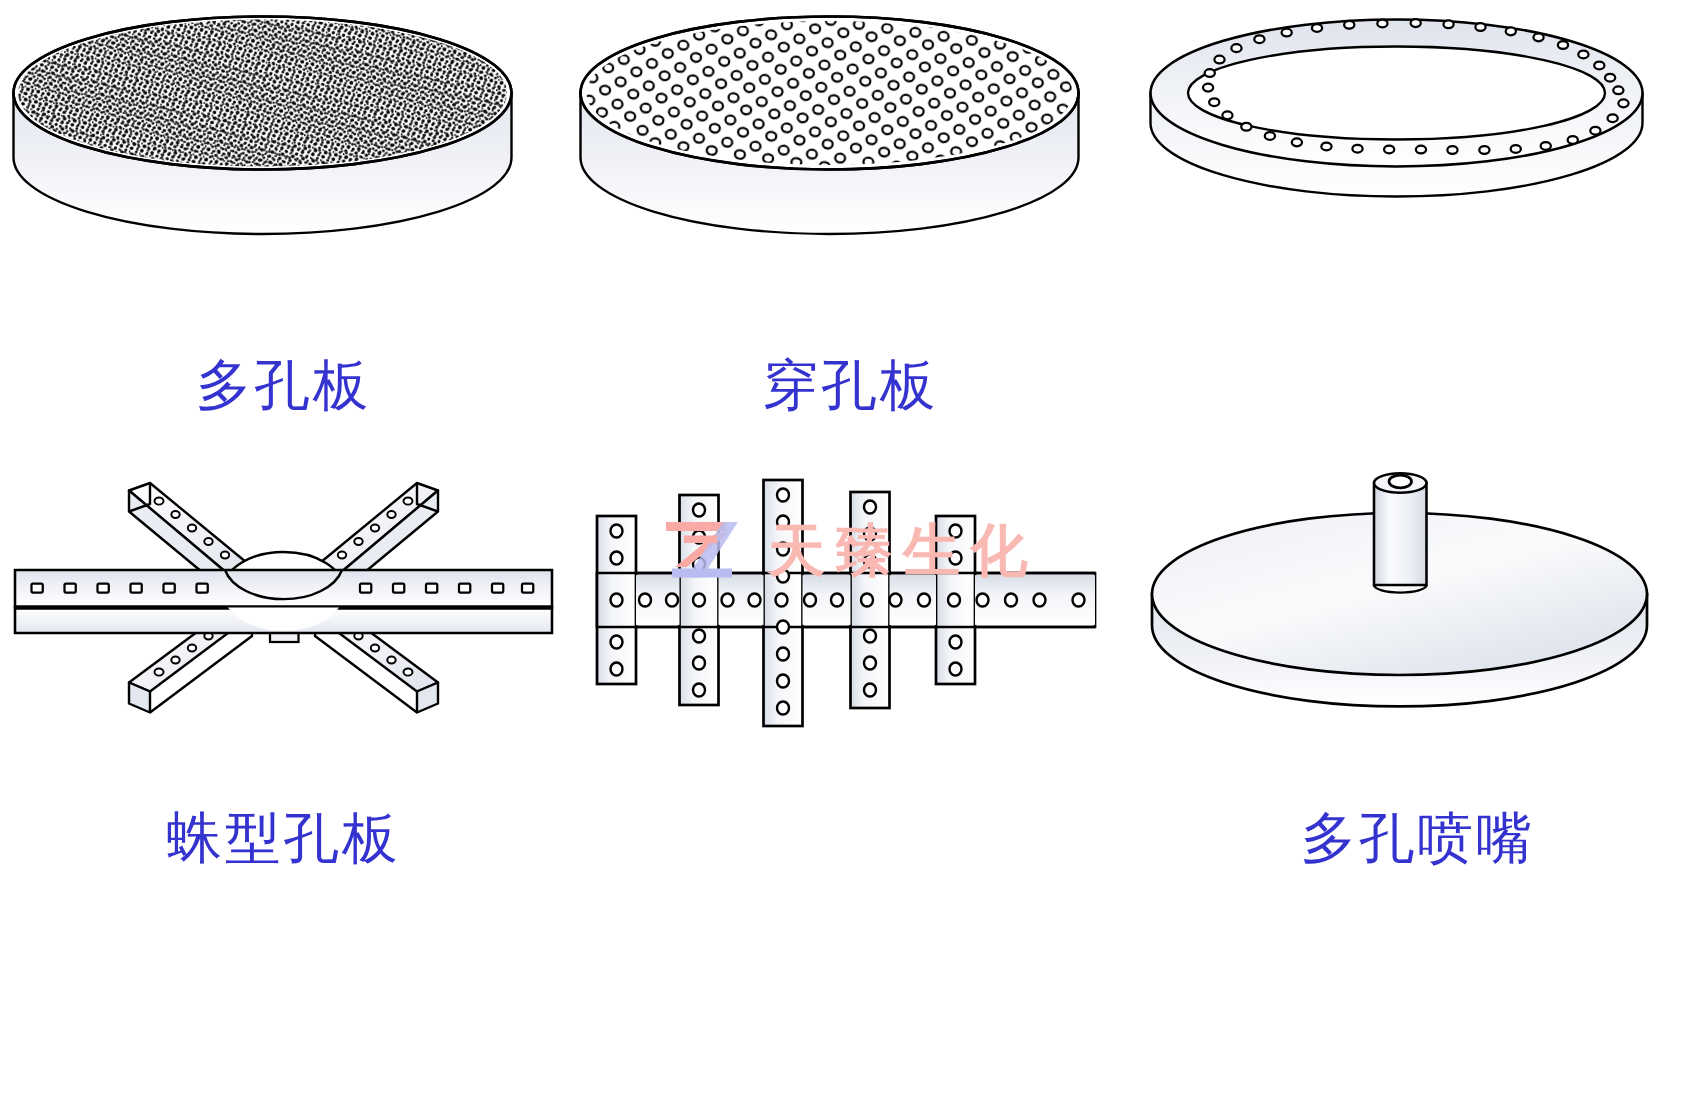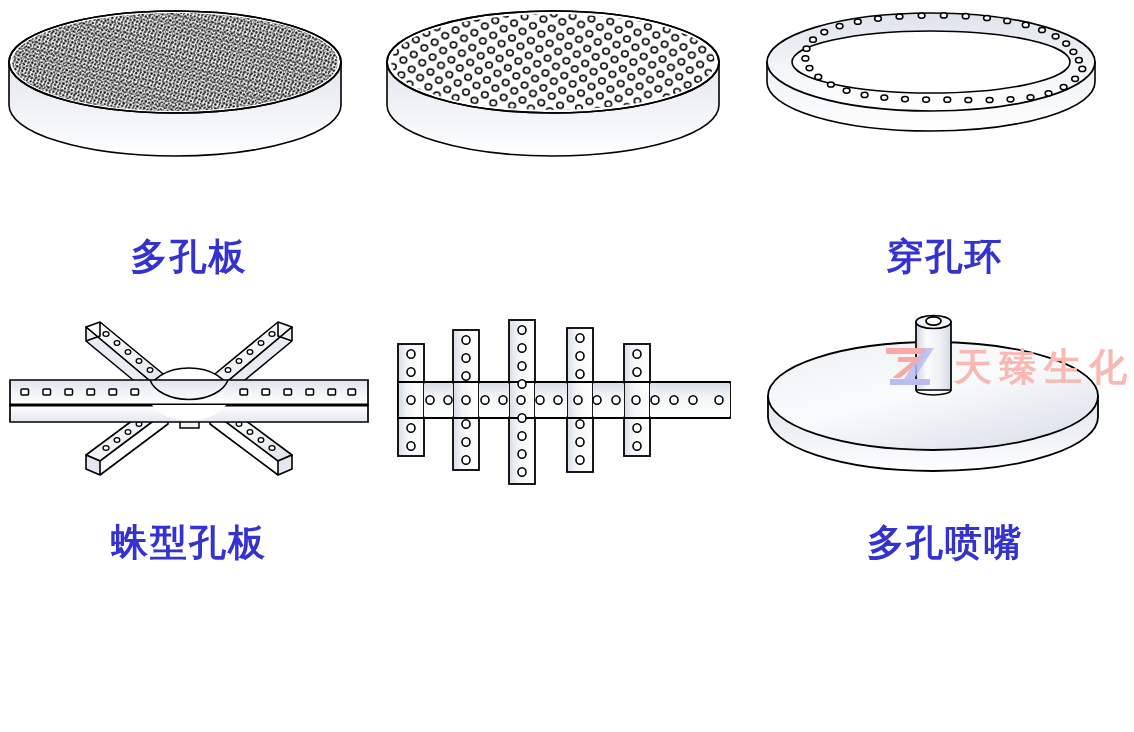--- a/index.html
+++ b/index.html
@@ -36,44 +36,44 @@
   }
   .cell-art {
     width: 378px;
     height: 200px;
     position: relative;
   }
   .cell-art svg { display: block; width: 100%; height: 100%; }
 
   .cell-label {
     font-size: 37px;
-    font-weight: bold;
+    font-weight: normal;
     color: #3533cf;
     letter-spacing: 2px;
     line-height: 1;
     white-space: nowrap;
     text-align: center;
   }
 
   
   .row1 .cell-label { margin-top: 38px; }
   
   .row2 .cell-art { height: 215px; }
-  .row2 .cell-label { margin-top: 9px; }
+  .row2 .cell-label { margin-top: 25px; }
 
   
   #watermark {
     position: absolute;
     left: 0;
     top: 336px;
     width: 1134px;
     height: 62px;
     display: flex;
     align-items: center;
-    justify-content: flex-end;
+    justify-content: center;
     gap: 14px;
     pointer-events: none;
     user-select: none;
   }
   #watermark .wm-mark {
     width: 56px;
     height: 44px;
     position: relative;
   }
   #watermark .wm-text {
@@ -151,20 +151,21 @@
         </defs>
 
         <path d="M9,62 L9,105 A166,51 0 0 0 341,105 L341,62 Z" fill="url(#sideGrad2)" stroke="#000000" stroke-width="1.6"></path>
         <ellipse cx="175" cy="62" rx="166" ry="51" fill="#ffffff" stroke="#000000" stroke-width="1.7"></ellipse>
         <g clip-path="url(#topClip2)">
           <ellipse cx="175" cy="62" rx="162" ry="48" fill="url(#holePat)"></ellipse>
         </g>
         <ellipse cx="175" cy="62" rx="166" ry="51" fill="none" stroke="#000000" stroke-width="1.7"></ellipse>
       </svg>
     </div>
+    <div class="cell-label">穿孔板</div>
   </div>
 
   <div class="cell row1">
     <div class="cell-art">
       <svg viewBox="0 0 378 200" xmlns="http://www.w3.org/2000/svg">
         <defs>
           <linearGradient id="ringGrad" x1="0" y1="0" x2="0" y2="1">
             <stop offset="0%" stop-color="#dfe3ec"></stop>
             <stop offset="50%" stop-color="#f1f3f7"></stop>
             <stop offset="100%" stop-color="#ffffff"></stop>
@@ -220,21 +221,20 @@
           <ellipse cx="251.2" cy="20.9" rx="3.4" ry="2.6"></ellipse>
           <ellipse cx="269.7" cy="24.9" rx="3.4" ry="2.6"></ellipse>
           <ellipse cx="286.0" cy="30.0" rx="3.4" ry="2.6"></ellipse>
           <ellipse cx="299.6" cy="36.3" rx="3.4" ry="2.6"></ellipse>
           <ellipse cx="310.2" cy="43.6" rx="3.4" ry="2.6"></ellipse>
           <ellipse cx="317.4" cy="51.8" rx="3.4" ry="2.6"></ellipse>
           <ellipse cx="322.9" cy="60.2" rx="3.4" ry="2.6"></ellipse>
         </g>
       </svg>
     </div>
-    <div class="cell-label">穿孔环</div>
   </div>
 
   <div class="cell row2">
     <div class="cell-art">
       <svg viewBox="0 0 378 215" xmlns="http://www.w3.org/2000/svg">
         <defs>
           <linearGradient id="barGrad" x1="0" y1="0" x2="0" y2="1">
             <stop offset="0%" stop-color="#dfe3ec"></stop>
             <stop offset="55%" stop-color="#f4f5f9"></stop>
             <stop offset="100%" stop-color="#ffffff"></stop>

